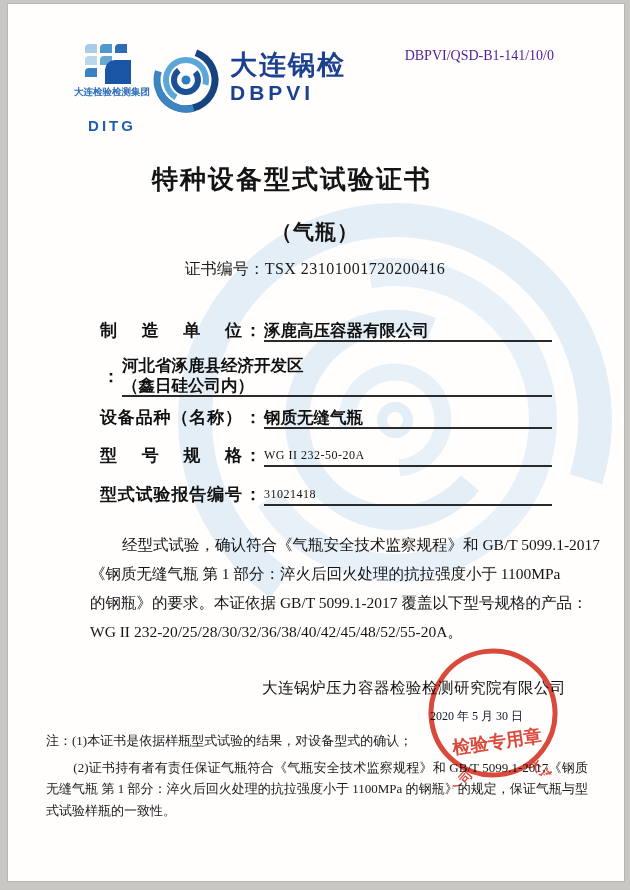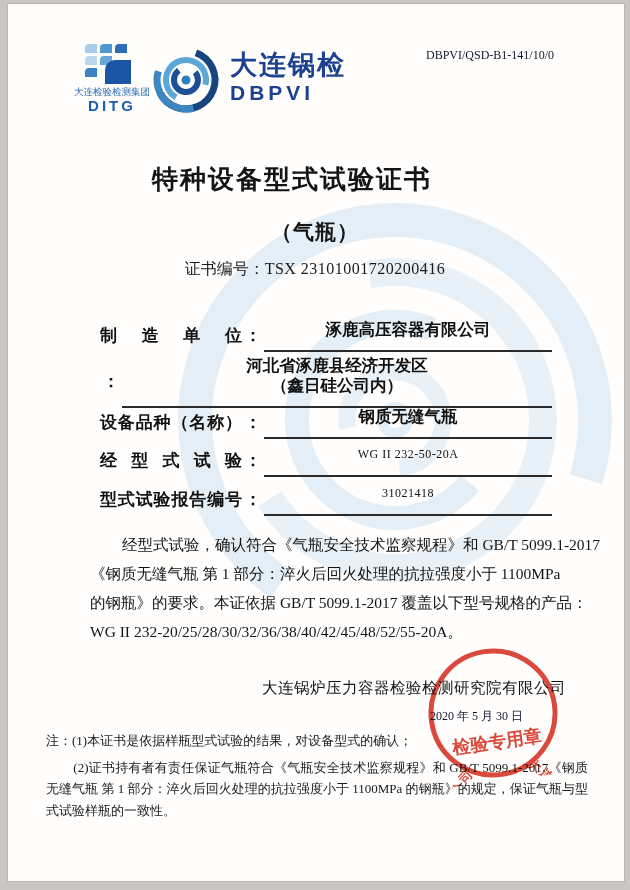--- a/index.html
+++ b/index.html
@@ -11,48 +11,48 @@
   }
   .paper{
     position:absolute; left:8px; top:4px; right:6px; bottom:9px;
     background:#fffefd; box-shadow:0 0 0 1px #b9b7b3;
   }
   .abs{position:absolute;}
 
   
   .ditg{left:74px; top:44px; width:76px; text-align:center;}
   .ditg svg{display:block; margin:0 auto 2px auto;}
-  .ditg-name{font-size:9.5px; font-weight:normal; color:#2a6cb8; white-space:nowrap; line-height:12px;}
-  .ditg-abbr{font-size:15px; font-weight:bold; color:#1d5fad; letter-spacing:3px; line-height:16px;}
+  .ditg-name{font-size:9.5px; font-weight:bold; color:#2a6cb8; white-space:nowrap; line-height:12px;}
+  .ditg-abbr{font-size:15px; font-weight:bold; color:#1d5fad; letter-spacing:3px; line-height:16px;margin-top:20px;}
 
   .dbpvi{left:150px; top:44px; display:flex; gap:8px; align-items:flex-start;}
   .dbpvi-text{padding-top:6px;}
   .brand-cn{font-family:"Liberation Serif","DejaVu Serif",serif; font-size:27px; font-weight:bold; color:#1c418f; line-height:30px; letter-spacing:2px;}
   .brand-abbr{font-size:21px; font-weight:bold; color:#1c418f; letter-spacing:4px; line-height:26px;}
 
-  .doc-ref{top:48px; right:76px; font-family:"Liberation Serif","DejaVu Serif",serif; font-size:12px; color:#0f172a;}
+  .doc-ref{top:48px; right:76px; font-family:"Liberation Serif","DejaVu Serif",serif; font-size:14px; color:#4c1d95;}
 
   
   .title{top:162px; left:0; width:584px; text-align:center; font-size:26px; font-weight:bold; letter-spacing:2px; color:#141414;}
   .subtitle{top:218px; left:0; width:630px; text-align:center; font-size:21px; font-weight:bold; letter-spacing:1px; color:#161616;}
   .certline{top:259px; left:0; width:630px; text-align:center; font-size:16px; color:#1a1a1a;}
   .certline .num{font-family:"Liberation Serif","DejaVu Serif",serif; letter-spacing:0.5px;}
 
   
   .watermark{left:160px; top:185px; opacity:.55; z-index:0;}
 
   .content{position:absolute; inset:0; z-index:1;}
 
   
   .field-row{position:absolute; left:100px; width:452px; display:flex; align-items:center;}
   .f-label{width:142px; font-size:17px; font-weight:bold; color:#111;
            text-align:justify; text-align-last:justify; line-height:22px; white-space:normal;}
   .f-colon{width:22px; text-align:center; font-size:17px; font-weight:bold; color:#111;}
-  .f-value{flex:1; border-bottom:2px solid #2a2a2a; text-align:center;
-           font-size:16.5px; font-weight:bold; color:#111; padding-bottom:11px; line-height:20px;}
+  .f-value{flex:1; border-bottom:2px solid #2a2a2a; text-align:left;
+           font-size:16.5px; font-weight:bold; color:#111; padding-bottom:0; line-height:20px;}
   .f-value.latin{font-family:"Liberation Serif","DejaVu Serif",serif; font-weight:normal; font-size:12px; letter-spacing:0.5px;}
   .f-value .vline{display:block;}
   .row1{top:319px;} .row2{top:355px;} .row3{top:406px;} .row4{top:444px;} .row5{top:483px;}
 
   
   .body-block{left:78px; top:530px; width:505px; font-family:"Liberation Serif","DejaVu Serif",serif; color:#141414;margin-left:12px;}
   .body-line{font-size:15.5px; line-height:29px; white-space:nowrap;}
   .body-line.indent{padding-left:32px;}
 
   
@@ -141,21 +141,21 @@
 
     <div class="field-row row3">
       <div class="f-label">设备品种（名称）</div>
       <div class="f-colon">：</div>
       <div class="f-value">
           <span class="vline">钢质无缝气瓶</span>
         </div>
     </div>
 
     <div class="field-row row4">
-      <div class="f-label">经型式试验</div>
+      <div class="f-label">型号规格</div>
       <div class="f-colon">：</div>
       <div class="f-value latin">
           <span class="vline">WG II 232-50-20A</span>
         </div>
     </div>
 
     <div class="field-row row5">
       <div class="f-label">型式试验报告编号</div>
       <div class="f-colon">：</div>
       <div class="f-value latin">

